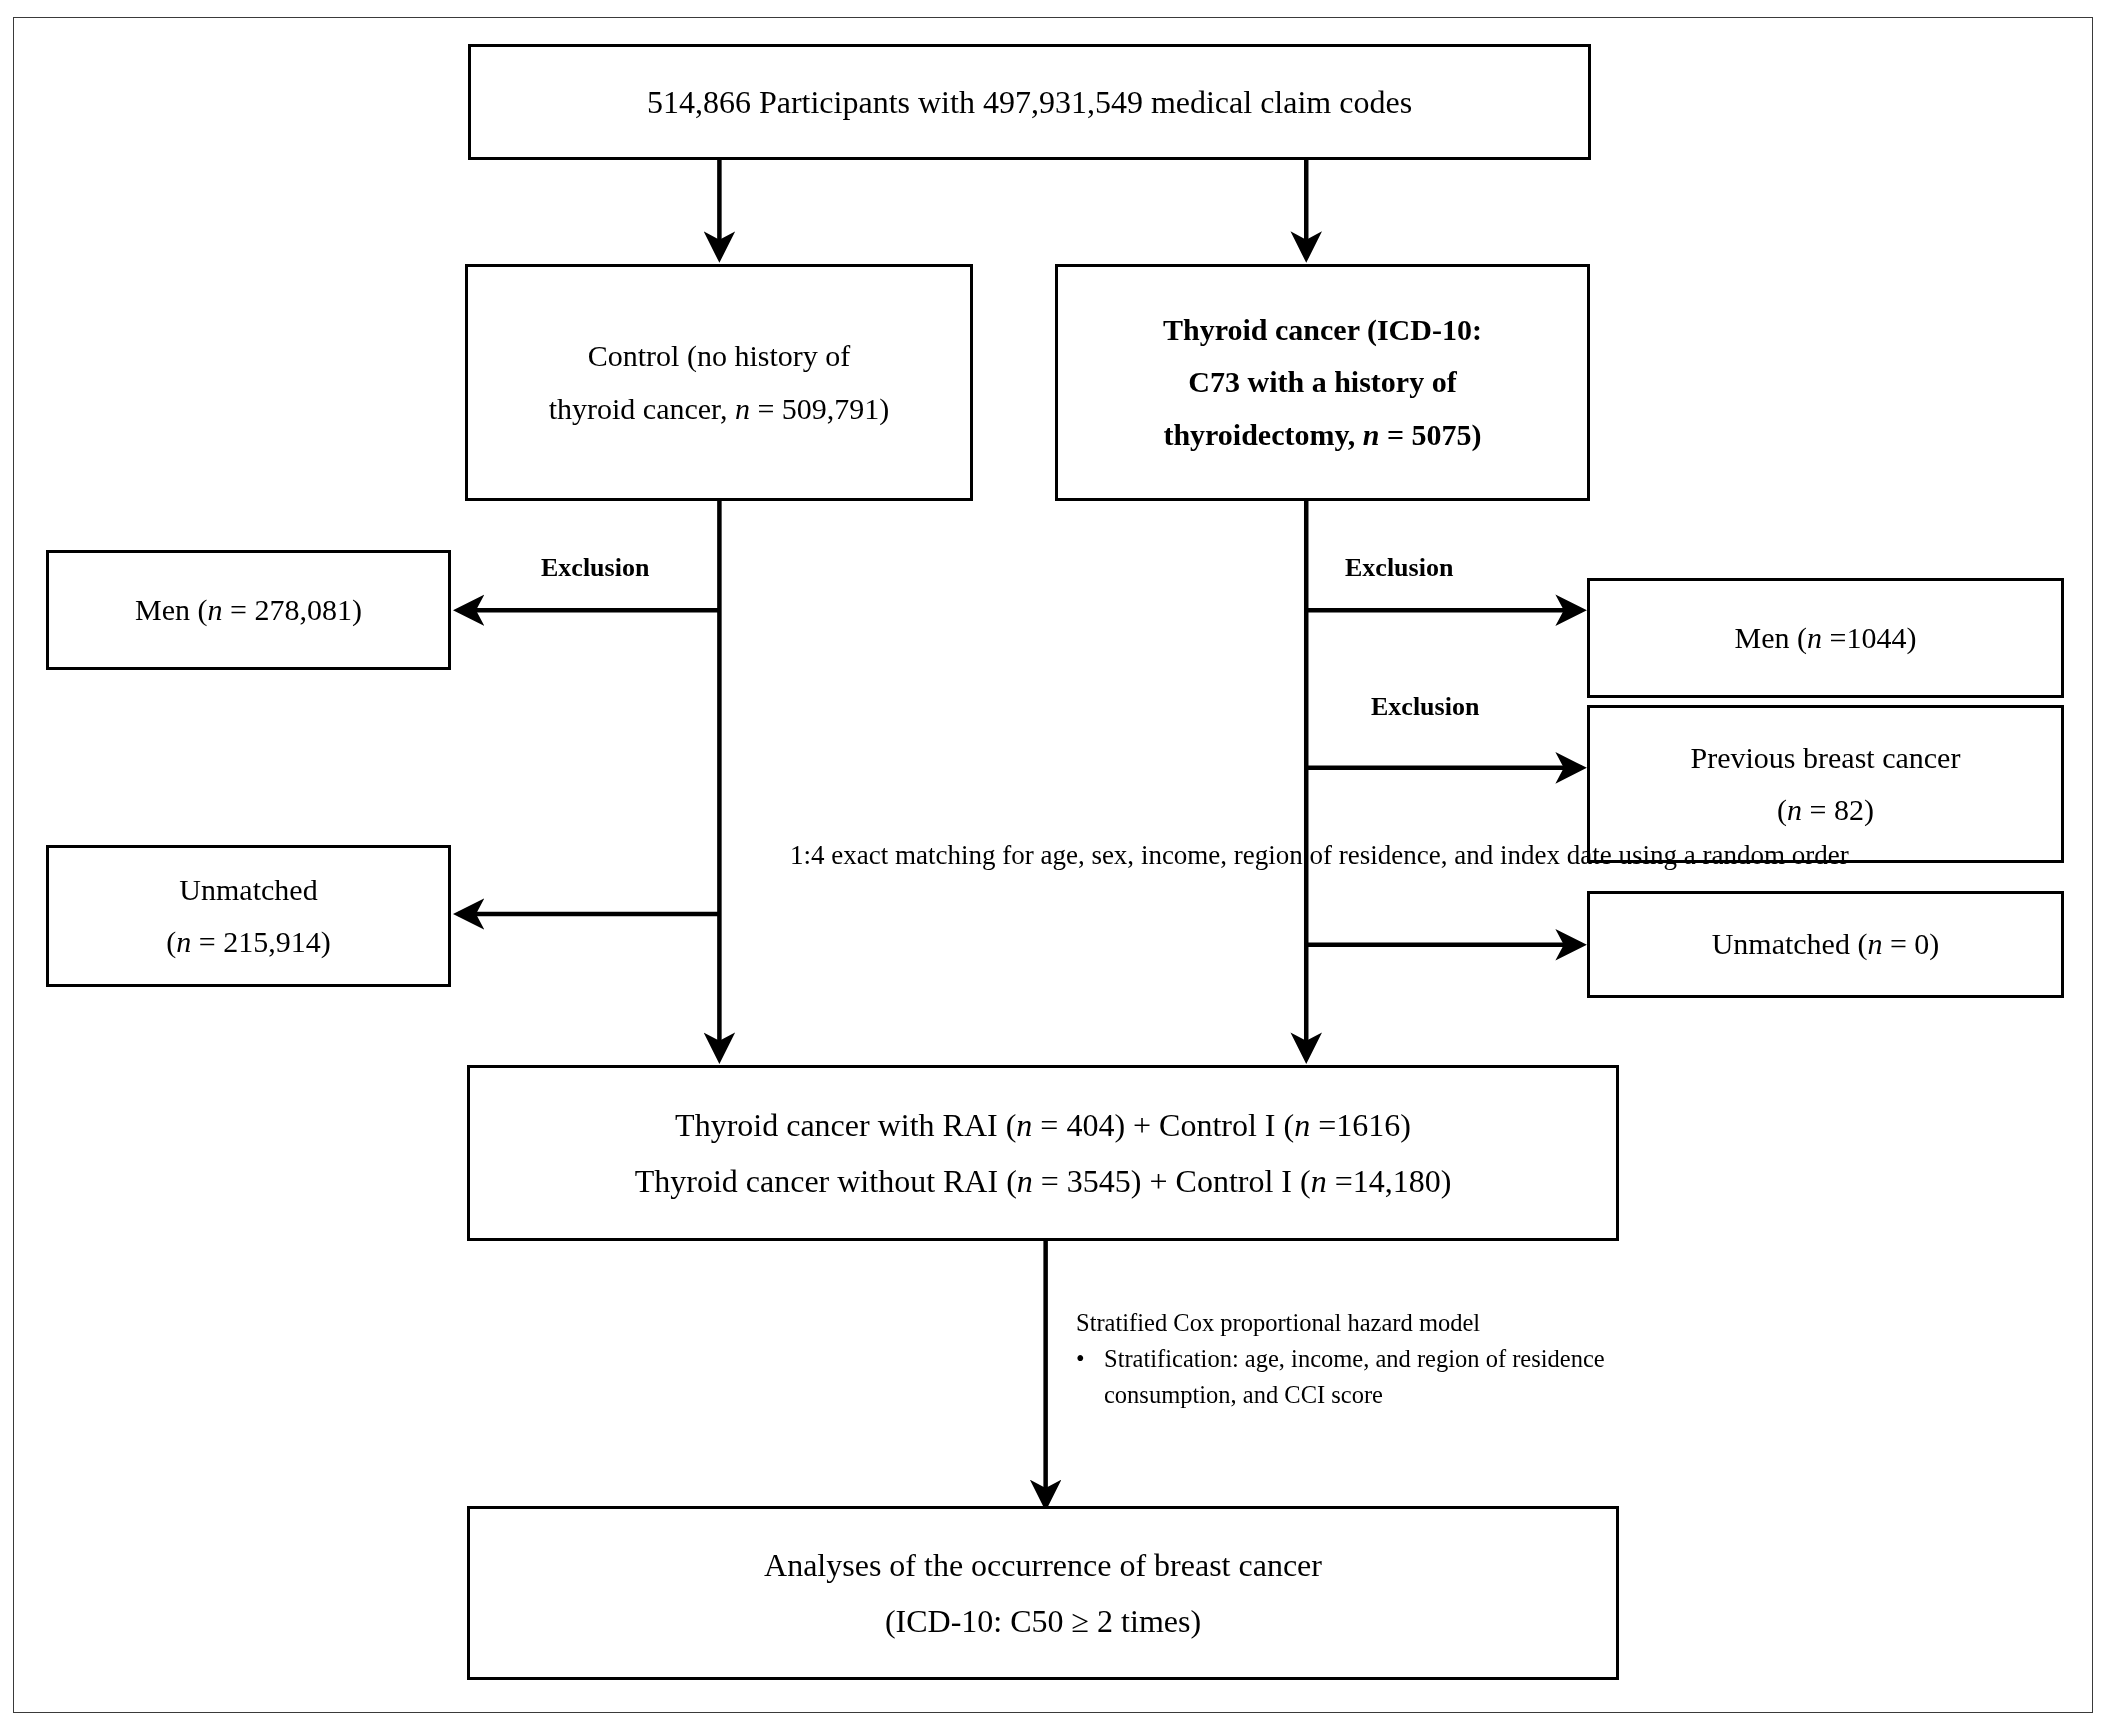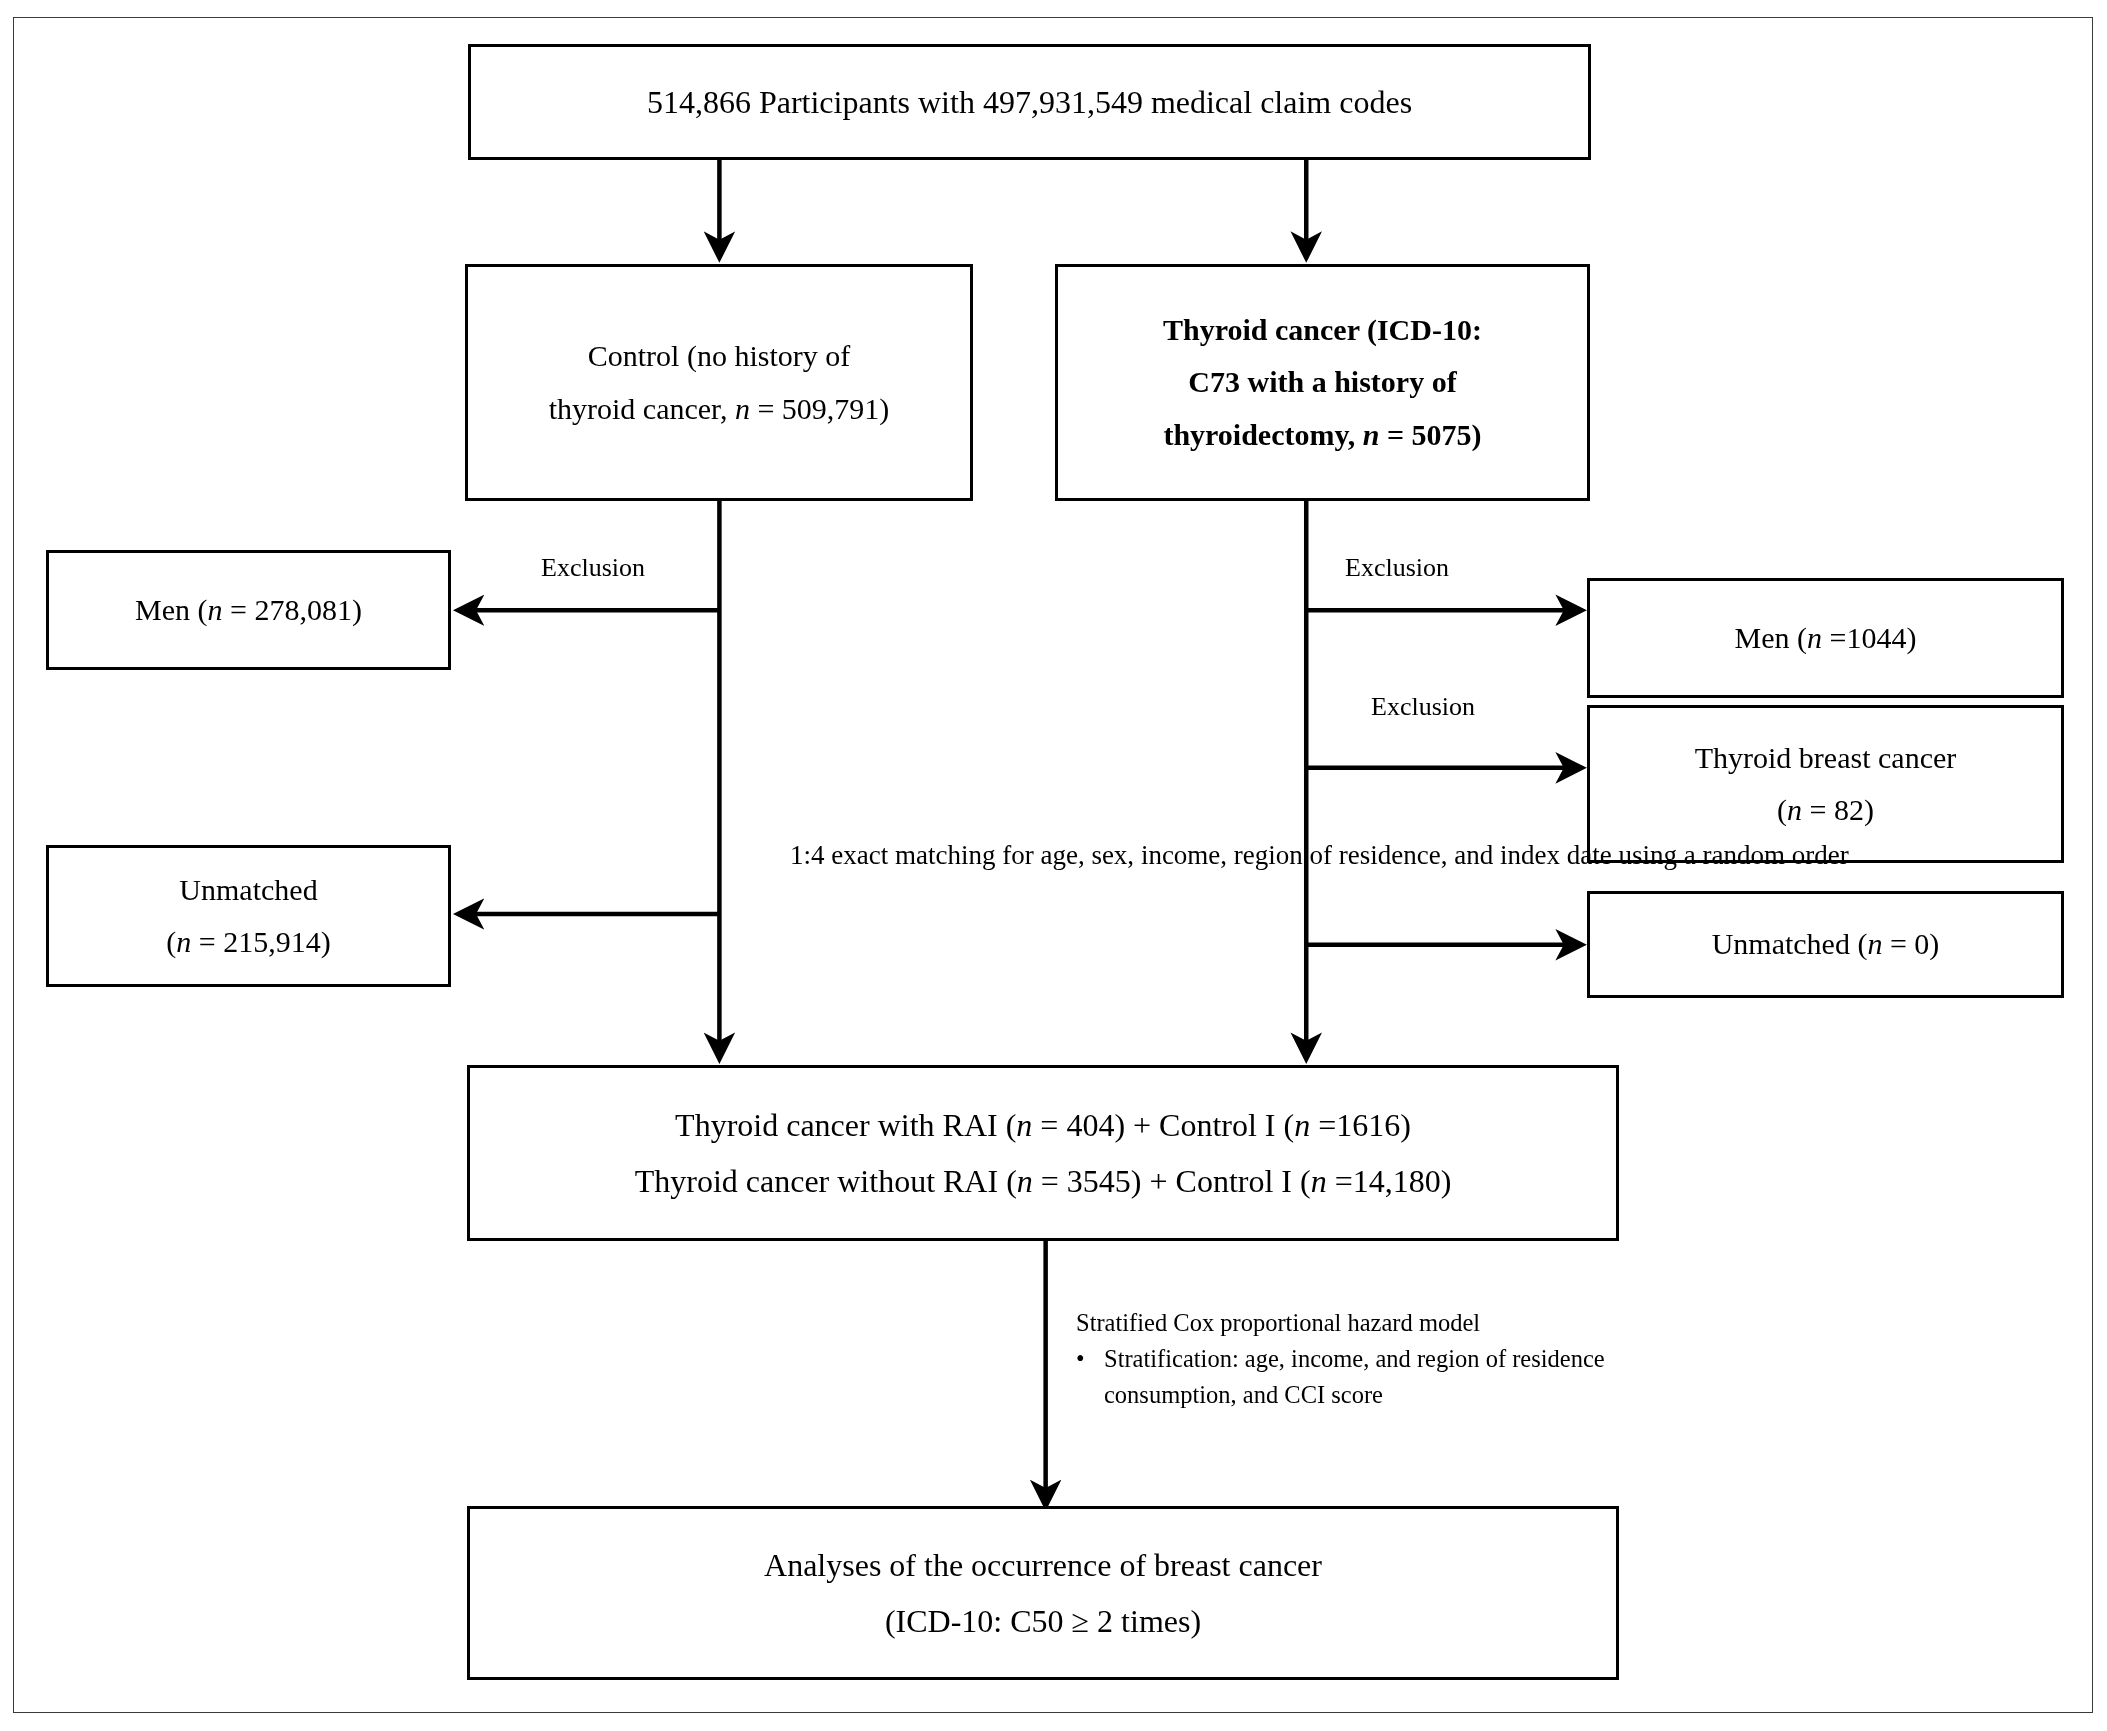--- a/index.html
+++ b/index.html
@@ -42,20 +42,21 @@
     white-space: nowrap;
   }
   .fs-big { font-size: 32px; text-align: right; }
   .fs-mid { font-size: 30px; }
   i { font-style: italic; }
 
   .label {
     position: absolute;
     font-size: 26px;
     white-space: nowrap;
+    font-weight: bold;
   }
   .freetext {
     position: absolute;
     font-size: 27px;
     line-height: 1.82;
     white-space: nowrap;
   }
   .notetext {
     position: absolute;
     font-size: 24.5px;
@@ -136,21 +137,21 @@
 
   <div class="node" style="left:46px; top:550px; width:405px; height:120px;">
     <span class="line fs-mid"><span>Men (</span><i>n</i><span> = 278,081)</span></span>
   </div>
 
   <div class="node" style="left:1587px; top:578px; width:477px; height:120px;">
     <span class="line fs-mid"><span>Men (</span><i>n</i><span> =1044)</span></span>
   </div>
 
   <div class="node" style="left:1587px; top:705px; width:477px; height:158px;">
-    <span class="line fs-mid">Thyroid breast cancer</span>
+    <span class="line fs-mid">Previous breast cancer</span>
     <span class="line fs-mid"><span>(</span><i>n</i><span> = 82)</span></span>
   </div>
 
   <div class="node" style="left:46px; top:845px; width:405px; height:142px;">
     <span class="line fs-mid">Unmatched</span>
     <span class="line fs-mid"><span>(</span><i>n</i><span> = 215,914)</span></span>
   </div>
 
   <div class="node" style="left:1587px; top:891px; width:477px; height:107px;">
     <span class="line fs-mid"><span>Unmatched (</span><i>n</i><span> = 0)</span></span>

